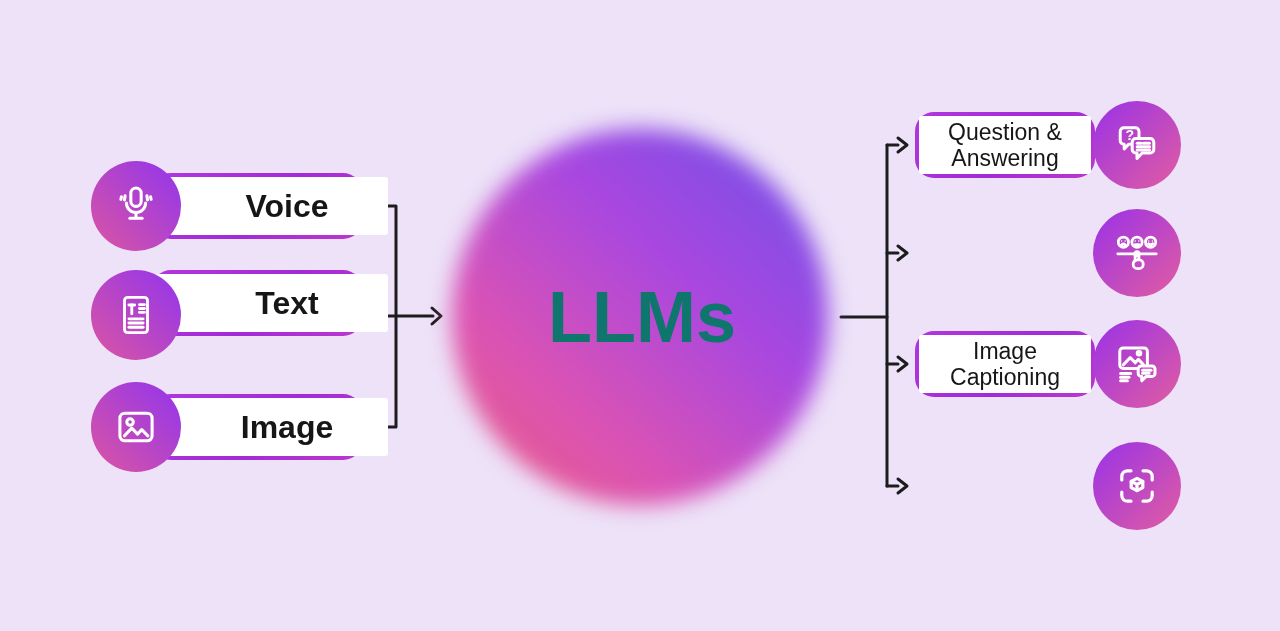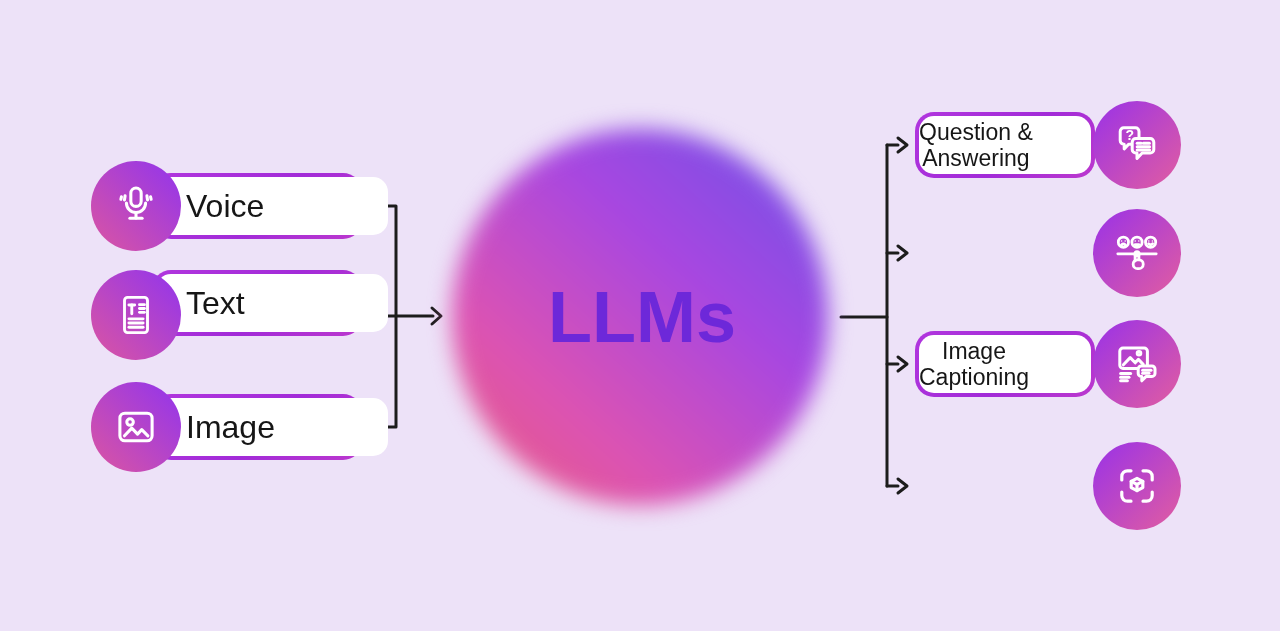--- a/index.html
+++ b/index.html
@@ -9,34 +9,34 @@
     font-family:"Liberation Sans","DejaVu Sans",sans-serif;
   }
   .connectors{position:absolute;left:0;top:0;z-index:1;}
   .blob{
     position:absolute;left:452px;top:129px;width:376px;height:376px;border-radius:50%;
     background:linear-gradient(42deg,#E85C7C 0%,#DC53B2 28%,#A847E0 62%,#6C52E8 100%);
     filter:blur(11px);z-index:2;
   }
   .blob-label{
     position:absolute;left:452px;top:281px;width:380px;text-align:center;
-    font-size:72px;font-weight:700;color:#6d28d9;z-index:3;line-height:72px;
+    font-size:72px;font-weight:700;color:#0f766e;z-index:3;line-height:72px;
   }
   .pill-box{
     position:absolute;left:152px;width:210px;height:66px;border-radius:19px;
     background:linear-gradient(135deg,#B136DE 0%,#A22BD8 55%,#BC38CE 100%);
     padding:4px;box-sizing:border-box;z-index:3;
   }
   .pill-box.right{left:915px;width:180px;}
   .pill-inner{
-    width:100%;height:100%;background:#ffffff;border-radius:15px;
-    display:flex;align-items:center;justify-content:flex-start;
+    width:100%;height:100%;background:#ffffff;border-radius:3px;
+    display:flex;align-items:center;justify-content:center;
   }
   .pill-inner.pad-left{padding-left:30px;}
-  .pill-label{font-size:32px;font-weight:400;color:#161616;}
+  .pill-label{font-size:32px;font-weight:700;color:#161616;}
   .pill-label-multi{
     font-size:23px;line-height:26px;font-weight:500;color:#161616;
     text-align:center;white-space:pre-line;
   }
   .pill-circle{
     position:absolute;border-radius:50%;display:flex;align-items:center;justify-content:center;z-index:4;
   }
   .pill-circle.input{left:91px;width:90px;height:90px;
     background:linear-gradient(45deg,#DB55A2 0%,#9C39E2 85%);}
   .pill-circle.output{left:1093px;width:88px;height:88px;

